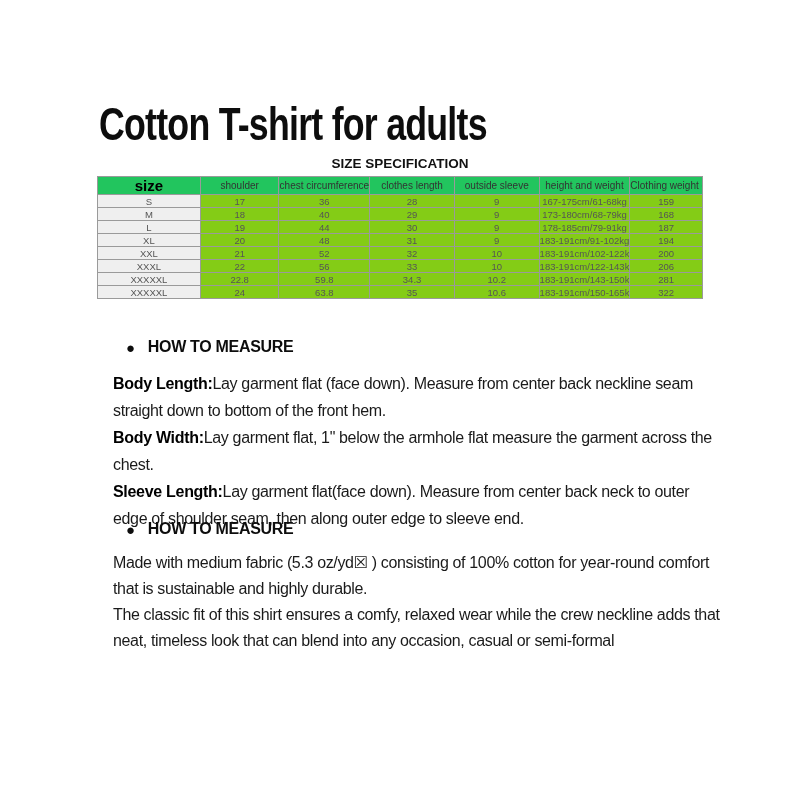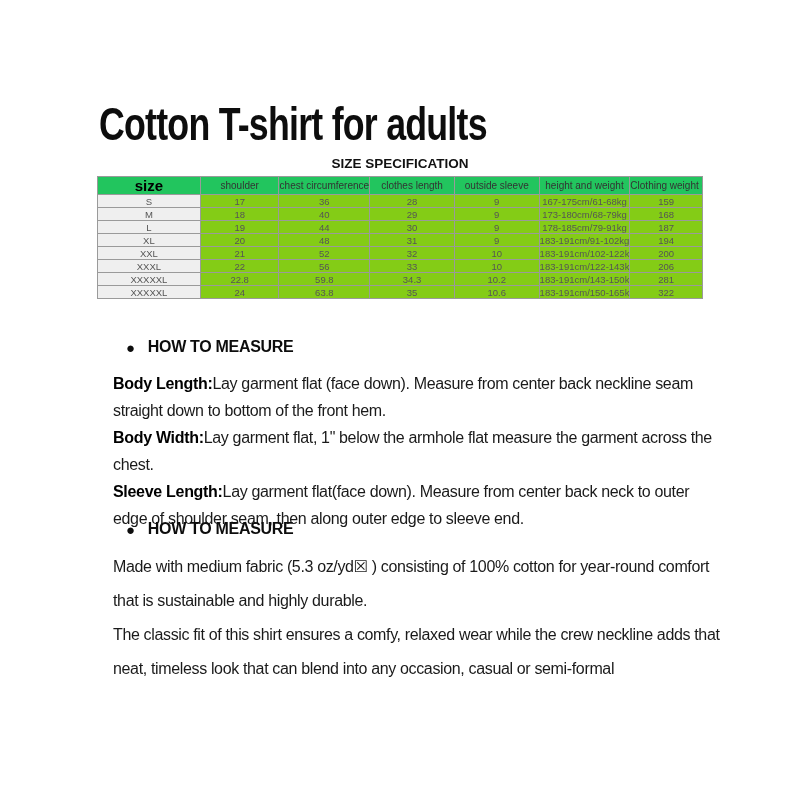--- a/index.html
+++ b/index.html
@@ -65,21 +65,21 @@
   .section-head.s1 { top: 338px; }
   .section-head.s2 { top: 520px; }
 
   .bodytext {
     position: absolute; left: 113px; width: 612px;
     font-size: 16px; letter-spacing: -0.35px; color: #1a1a1a;
   }
   .bodytext p { margin: 0; }
   .bodytext b { letter-spacing: -0.3px; color: #000; }
   .measure-items { top: 370px; line-height: 27px; }
-  .fabric-paras { top: 550px; line-height: 34px; }
+  .fabric-paras { top: 550px; line-height: 26px; }
 </style>
 </head>
 <body>
 
 <div class="page">
 
   <h1 class="title">Cotton T-shirt for adults</h1>
 
   <div class="spec-title">SIZE SPECIFICATION</div>
 

